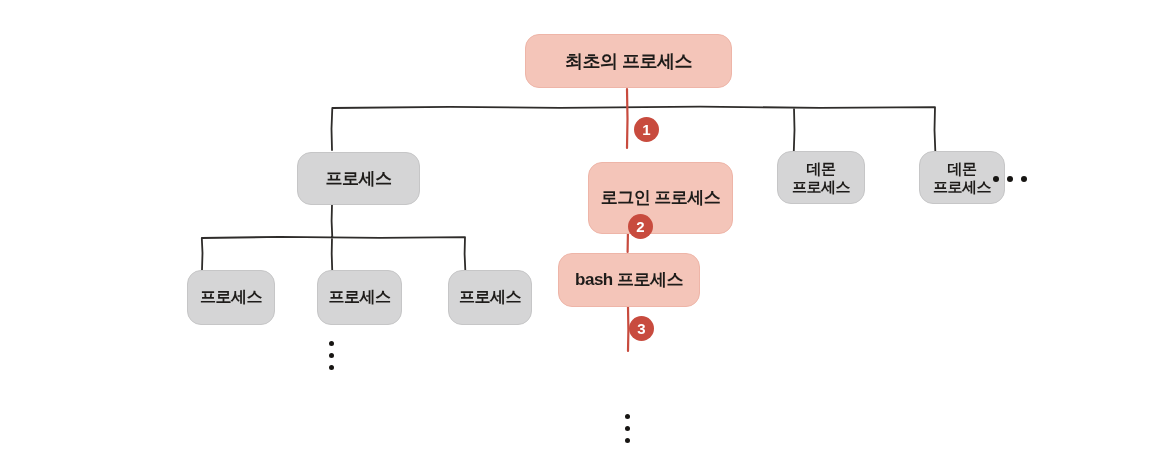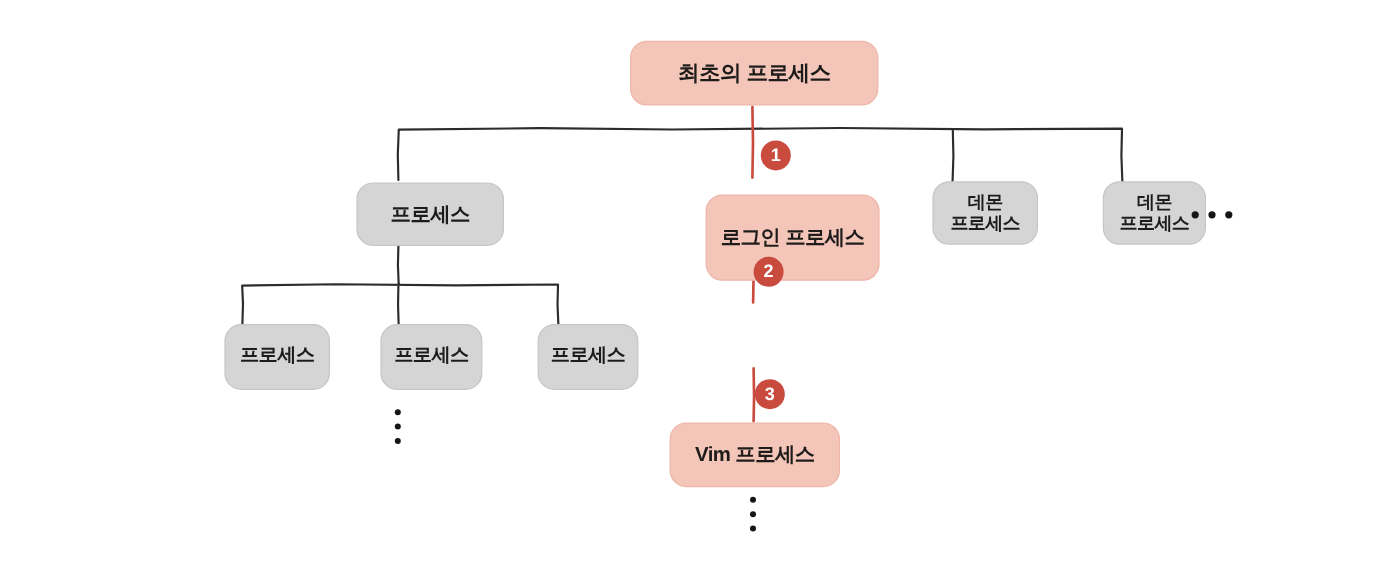--- a/index.html
+++ b/index.html
@@ -133,24 +133,24 @@
   </div>
 
   <div class="node gray" style="left:290px; top:270px; width:85px; height:55px; font-size:16px;">
     <span>프로세스</span>
   </div>
 
   <div class="node gray" style="left:421px; top:270px; width:84px; height:55px; font-size:16px;">
     <span>프로세스</span>
   </div>
 
+  <div class="node pink" style="left:558px; top:253px; width:142px; height:54px; font-size:17px;">
+    <span>bash 프로세스</span>
+  </div>
 
-  <div class="node pink" style="left:558px; top:352px; width:142px; height:54px; font-size:17px;">
-    <span>Vim 프로세스</span>
-  </div>
 
   <div class="badge" style="left:634px; top:117px;">1</div>
   <div class="badge" style="left:628px; top:214px;">2</div>
   <div class="badge" style="left:629px; top:316px;">3</div>
 
   <div class="ellipsis horizontal" style="left:993px; top:176px;">
     <i></i>
     <i></i>
     <i></i>
   </div>

